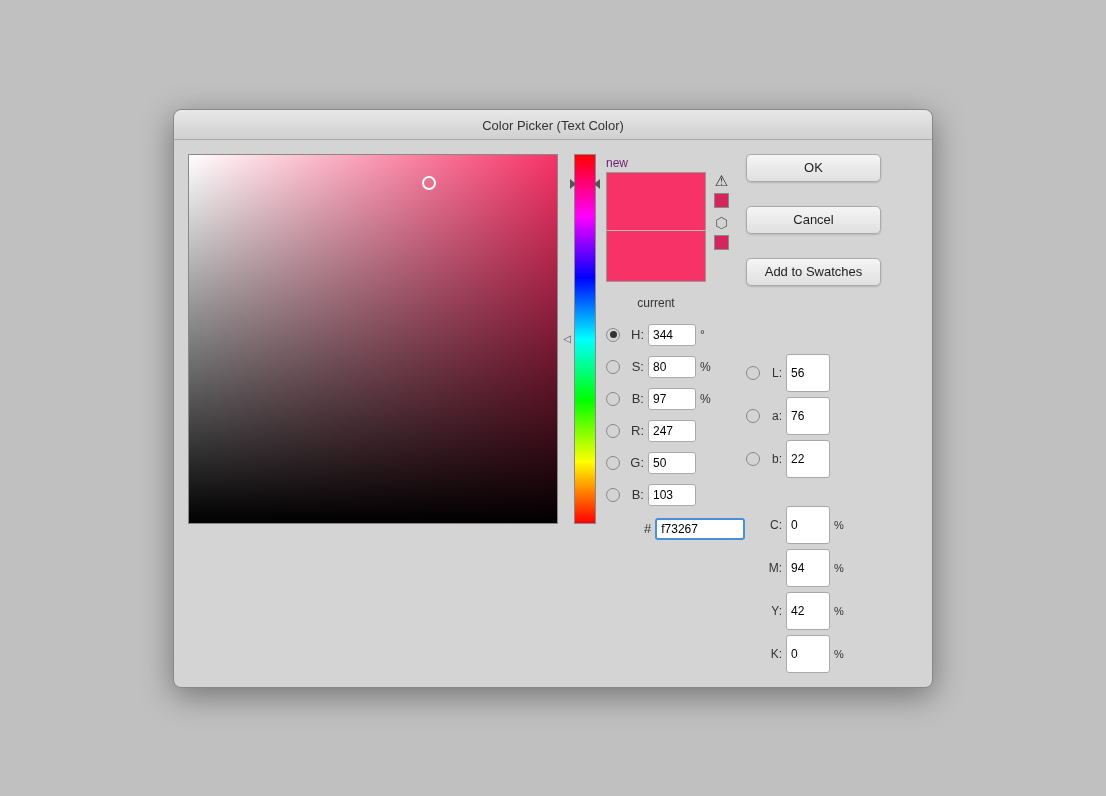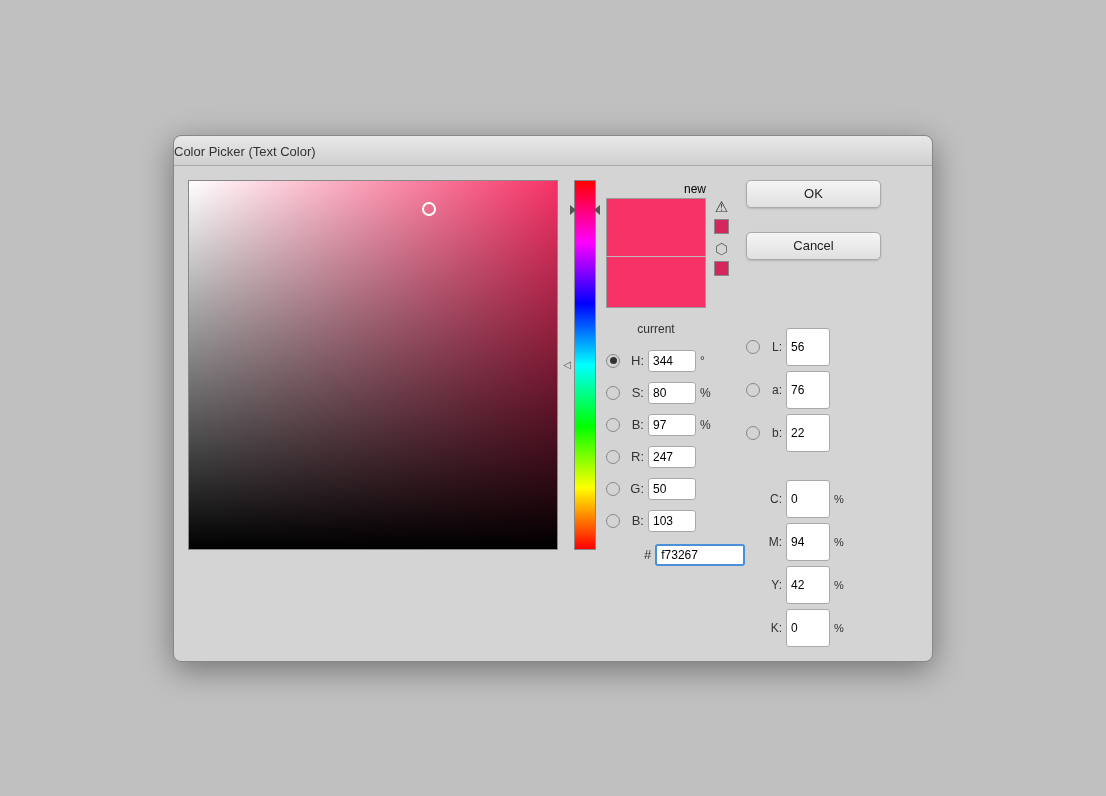--- a/index.html
+++ b/index.html
@@ -18,20 +18,21 @@
       border: 1px solid #888;
       border-radius: 8px;
       box-shadow: 0 8px 32px rgba(0,0,0,0.4);
       width: 760px;
       padding: 0;
       overflow: hidden;
     }
     .title-bar {
       background: linear-gradient(to bottom, #e8e8e8, #d0d0d0);
       border-bottom: 1px solid #aaa;
+      text-align: center;
       padding: 8px 0 6px;
       font-size: 13px;
       color: #333;
       font-weight: 500;
       border-radius: 8px 8px 0 0;
     }
     .dialog-body {
       display: flex;
       flex-direction: row;
       padding: 14px 14px 14px 14px;
@@ -293,21 +294,21 @@
         <div class="hue-strip-container">
           <div class="hue-arrow-left">◁</div>
           <div class="hue-strip">
             <div class="hue-indicator"></div>
           </div>
         </div>
       </div>
     </div>
 
     <div style="display:flex; flex-direction:column; align-items:flex-start; width:130px; flex-shrink:0; padding-top:2px;">
-      <div style="text-align:right;width:100px;font-size:12px;color:#000000;margin-bottom:2px;">new</div>
+      <div style="text-align:left;width:100px;font-size:12px;color:#701a75;margin-bottom:2px;">new</div>
       <div style="display:flex;flex-direction:row;gap:4px;align-items:flex-start;">
         <div style="display:flex;flex-direction:column;">
           <div style="width:100px;height:58px;background:#f73267;border:1px solid #999;border-bottom:none;"></div>
           <div style="width:100px;height:52px;background:#f73267;border:1px solid #999;border-top:1px solid #bbb;"></div>
         </div>
         <div class="warn-column">
           <div style="font-size:15px;color:#333;">⚠</div>
           <div style="width:15px;height:15px;background:#d4265c;border:1px solid #888;"></div>
           <div style="font-size:15px;color:#666;margin-top:3px;">⬡</div>
           <div style="width:15px;height:15px;background:#d4265c;border:1px solid #888;"></div>
@@ -363,20 +364,21 @@
           <span style="width:34px;"></span>
           <span class="hash-symbol">#</span>
           <input class="hex-input" type="text" value="f73267" style="">
         </div>
       </div>
     </div>
 
     <div class="right-panel">
       <button class="dialog-btn">OK</button>
       <button class="dialog-btn">Cancel</button>
+      <button class="dialog-btn">Add to Swatches</button>
       <div style="height:6px;"></div>
 
       <div class="right-fields" style="margin-top:14px;">
         <div class="right-field-row">
           <div class="radio-btn"></div>
           <span class="right-label">L:</span>
           <input class="right-input" type="text" value="56" style="">
         </div>
         <div class="right-field-row">
           <div class="radio-btn"></div>

